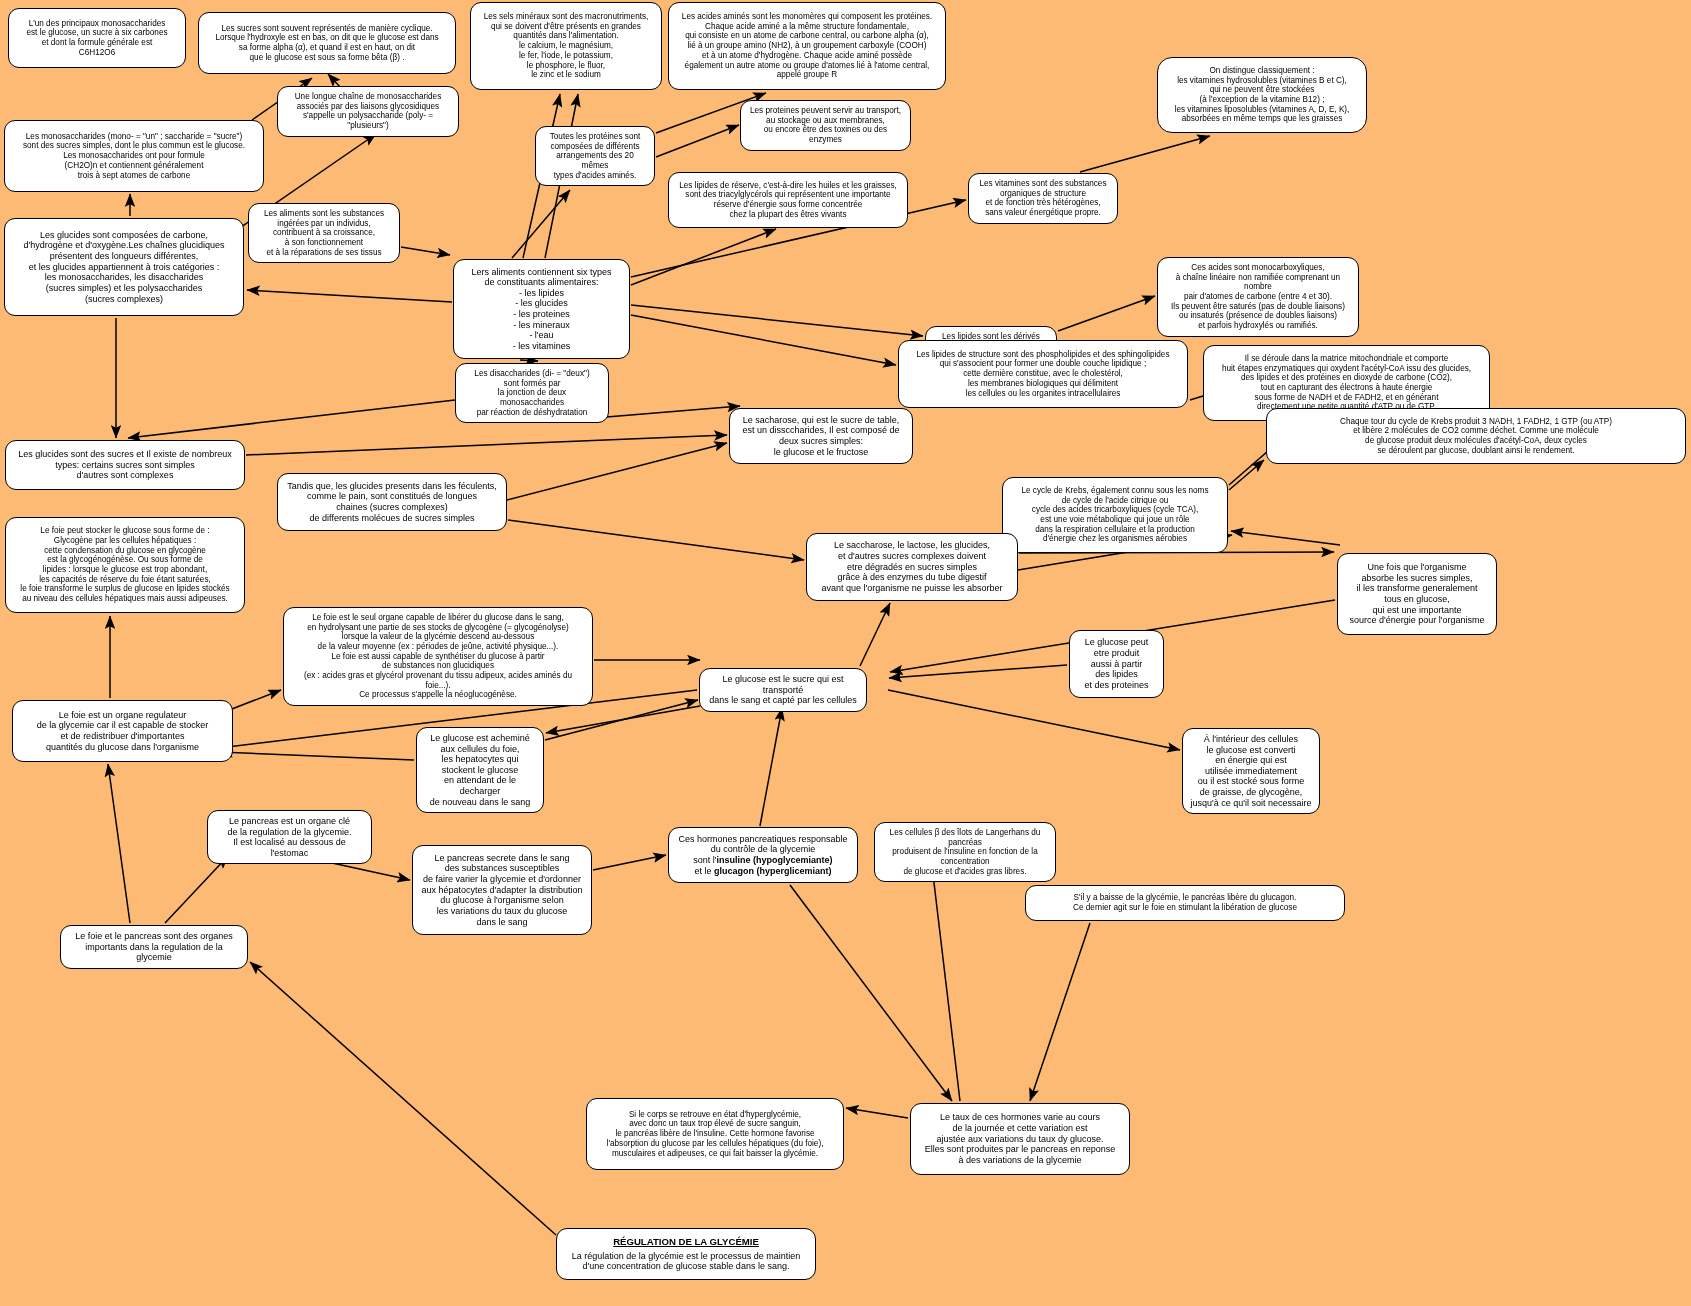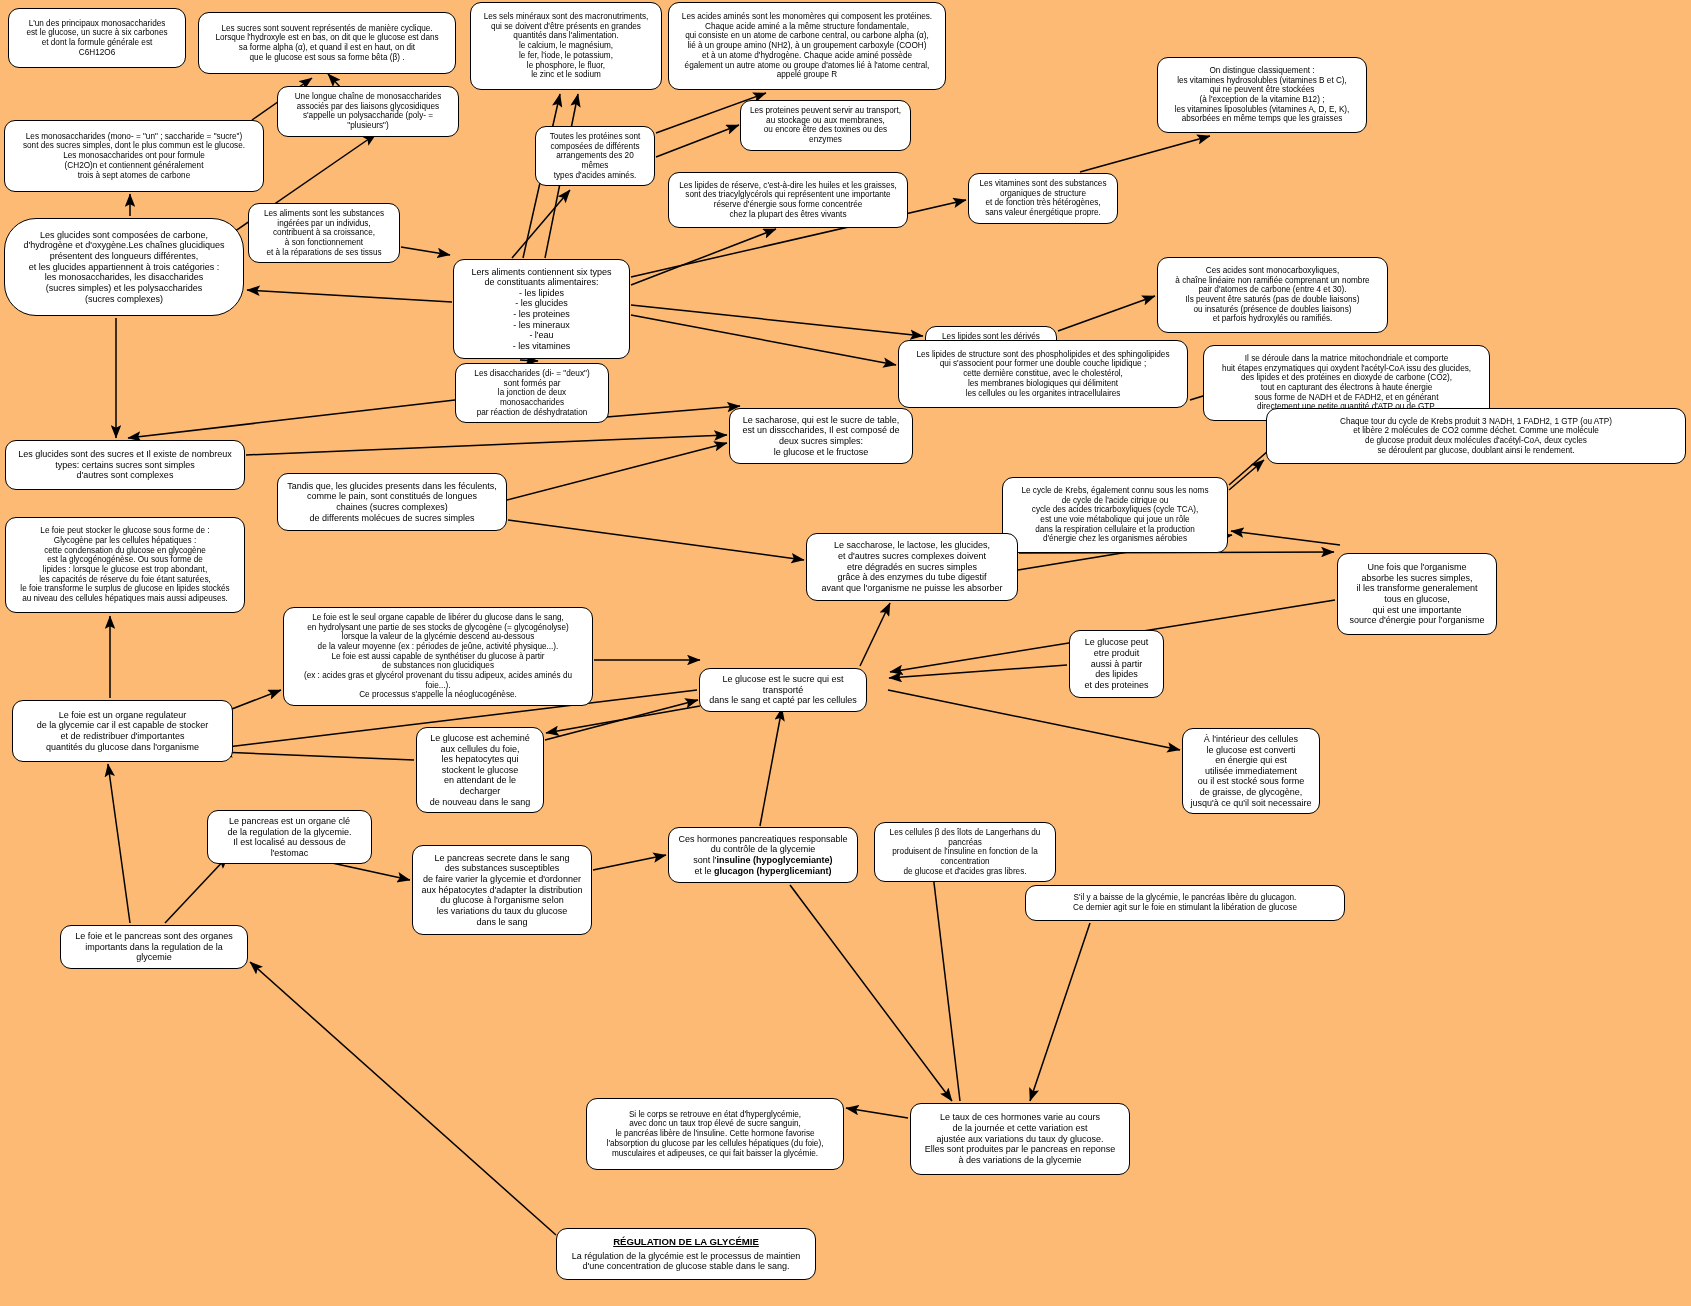--- a/index.html
+++ b/index.html
@@ -141,21 +141,21 @@
 le fer, l'iode, le potassium,
 le phosphore, le fluor,
 le zinc et le sodium</span></div>
       <div class="node fs8" style="left: 668px; top: 2px; width: 278px; min-height: 88px;"><span>Les acides aminés sont les monomères qui composent les protéines.
 Chaque acide aminé a la même structure fondamentale,
 qui consiste en un atome de carbone central, ou carbone alpha (α),
 lié à un groupe amino (NH2), à un groupement carboxyle (COOH)
 et à un atome d'hydrogène. Chaque acide aminé possède
 également un autre atome ou groupe d'atomes lié à l'atome central,
 appelé groupe R</span></div>
-      <div class="node fs8" style="left: 1157px; top: 57px; width: 210px; min-height: 76px;"><span>On distingue classiquement :
+      <div class="node fs8" style="left: 1157px; top: 57px; width: 210px; min-height: 76px; border-radius: 15px;"><span>On distingue classiquement :
 les vitamines hydrosolubles (vitamines B et C),
 qui ne peuvent être stockées
 (à l'exception de la vitamine B12) ;
 les vitamines liposolubles (vitamines A, D, E, K),
 absorbées en même temps que les graisses</span></div>
       <div class="node fs8" style="left: 277px; top: 86px; width: 182px; min-height: 44px;"><span>Une longue chaîne de monosaccharides
 associés par des liaisons glycosidiques
 s'appelle un polysaccharide (poly- = "plusieurs")</span></div>
       <div class="node fs8" style="left: 4px; top: 120px; width: 260px; min-height: 72px;"><span>Les monosaccharides (mono- = "un" ; saccharide = "sucre")
 sont des sucres simples, dont le plus commun est le glucose.
@@ -175,36 +175,36 @@
 chez la plupart des êtres vivants</span></div>
       <div class="node fs8" style="left: 248px; top: 203px; width: 152px; min-height: 60px;"><span>Les aliments sont les substances
 ingérées par un individus,
 contribuent à sa croissance,
 à son fonctionnement
 et à la réparations de ses tissus</span></div>
       <div class="node fs8" style="left: 968px; top: 173px; width: 150px; min-height: 50px;"><span>Les vitamines sont des substances
 organiques de structure
 et de fonction très hétérogènes,
 sans valeur énergétique propre.</span></div>
-      <div class="node fs9" style="left: 4px; top: 218px; width: 240px; min-height: 98px; border-radius: 32px;"><span>Les glucides sont composées de carbone,
+      <div class="node fs9" style="left: 4px; top: 218px; width: 240px; min-height: 98px;"><span>Les glucides sont composées de carbone,
 d'hydrogène et d'oxygène.Les chaînes glucidiques
 présentent des longueurs différentes,
 et les glucides appartiennent à trois catégories :
 les monosaccharides, les disaccharides
 (sucres simples) et les polysaccharides
 (sucres complexes)</span></div>
       <div class="node fs9" style="left: 453px; top: 259px; width: 177px; min-height: 100px;"><span>Lers aliments contiennent six types
 de constituants alimentaires:
 - les lipides
 - les glucides
 - les proteines
 - les mineraux
 - l'eau
 - les vitamines</span></div>
-      <div class="node fs8" style="left: 1157px; top: 257px; width: 231px; min-height: 76px; align-items: center;"><span>Ces acides sont monocarboxyliques,
+      <div class="node fs8" style="left: 1157px; top: 257px; width: 202px; min-height: 76px; align-items: center;"><span>Ces acides sont monocarboxyliques,
 à chaîne linéaire non ramifiée comprenant un nombre
 pair d'atomes de carbone (entre 4 et 30).
 Ils peuvent être saturés (pas de double liaisons)
 ou insaturés (présence de doubles liaisons)
 et parfois hydroxylés ou ramifiés.</span></div>
       <div class="node fs8" style="left: 925px; top: 326px; width: 132px; min-height: 32px;"><span>Les lipides sont les dérivés
 naturels des acides gras.</span></div>
       <div class="node fs8" style="left: 1203px; top: 345px; width: 287px; min-height: 76px;"><span>Il se déroule dans la matrice mitochondriale et comporte
 huit étapes enzymatiques qui oxydent l'acétyl-CoA issu des glucides,
 des lipides et des protéines en dioxyde de carbone (CO2),

